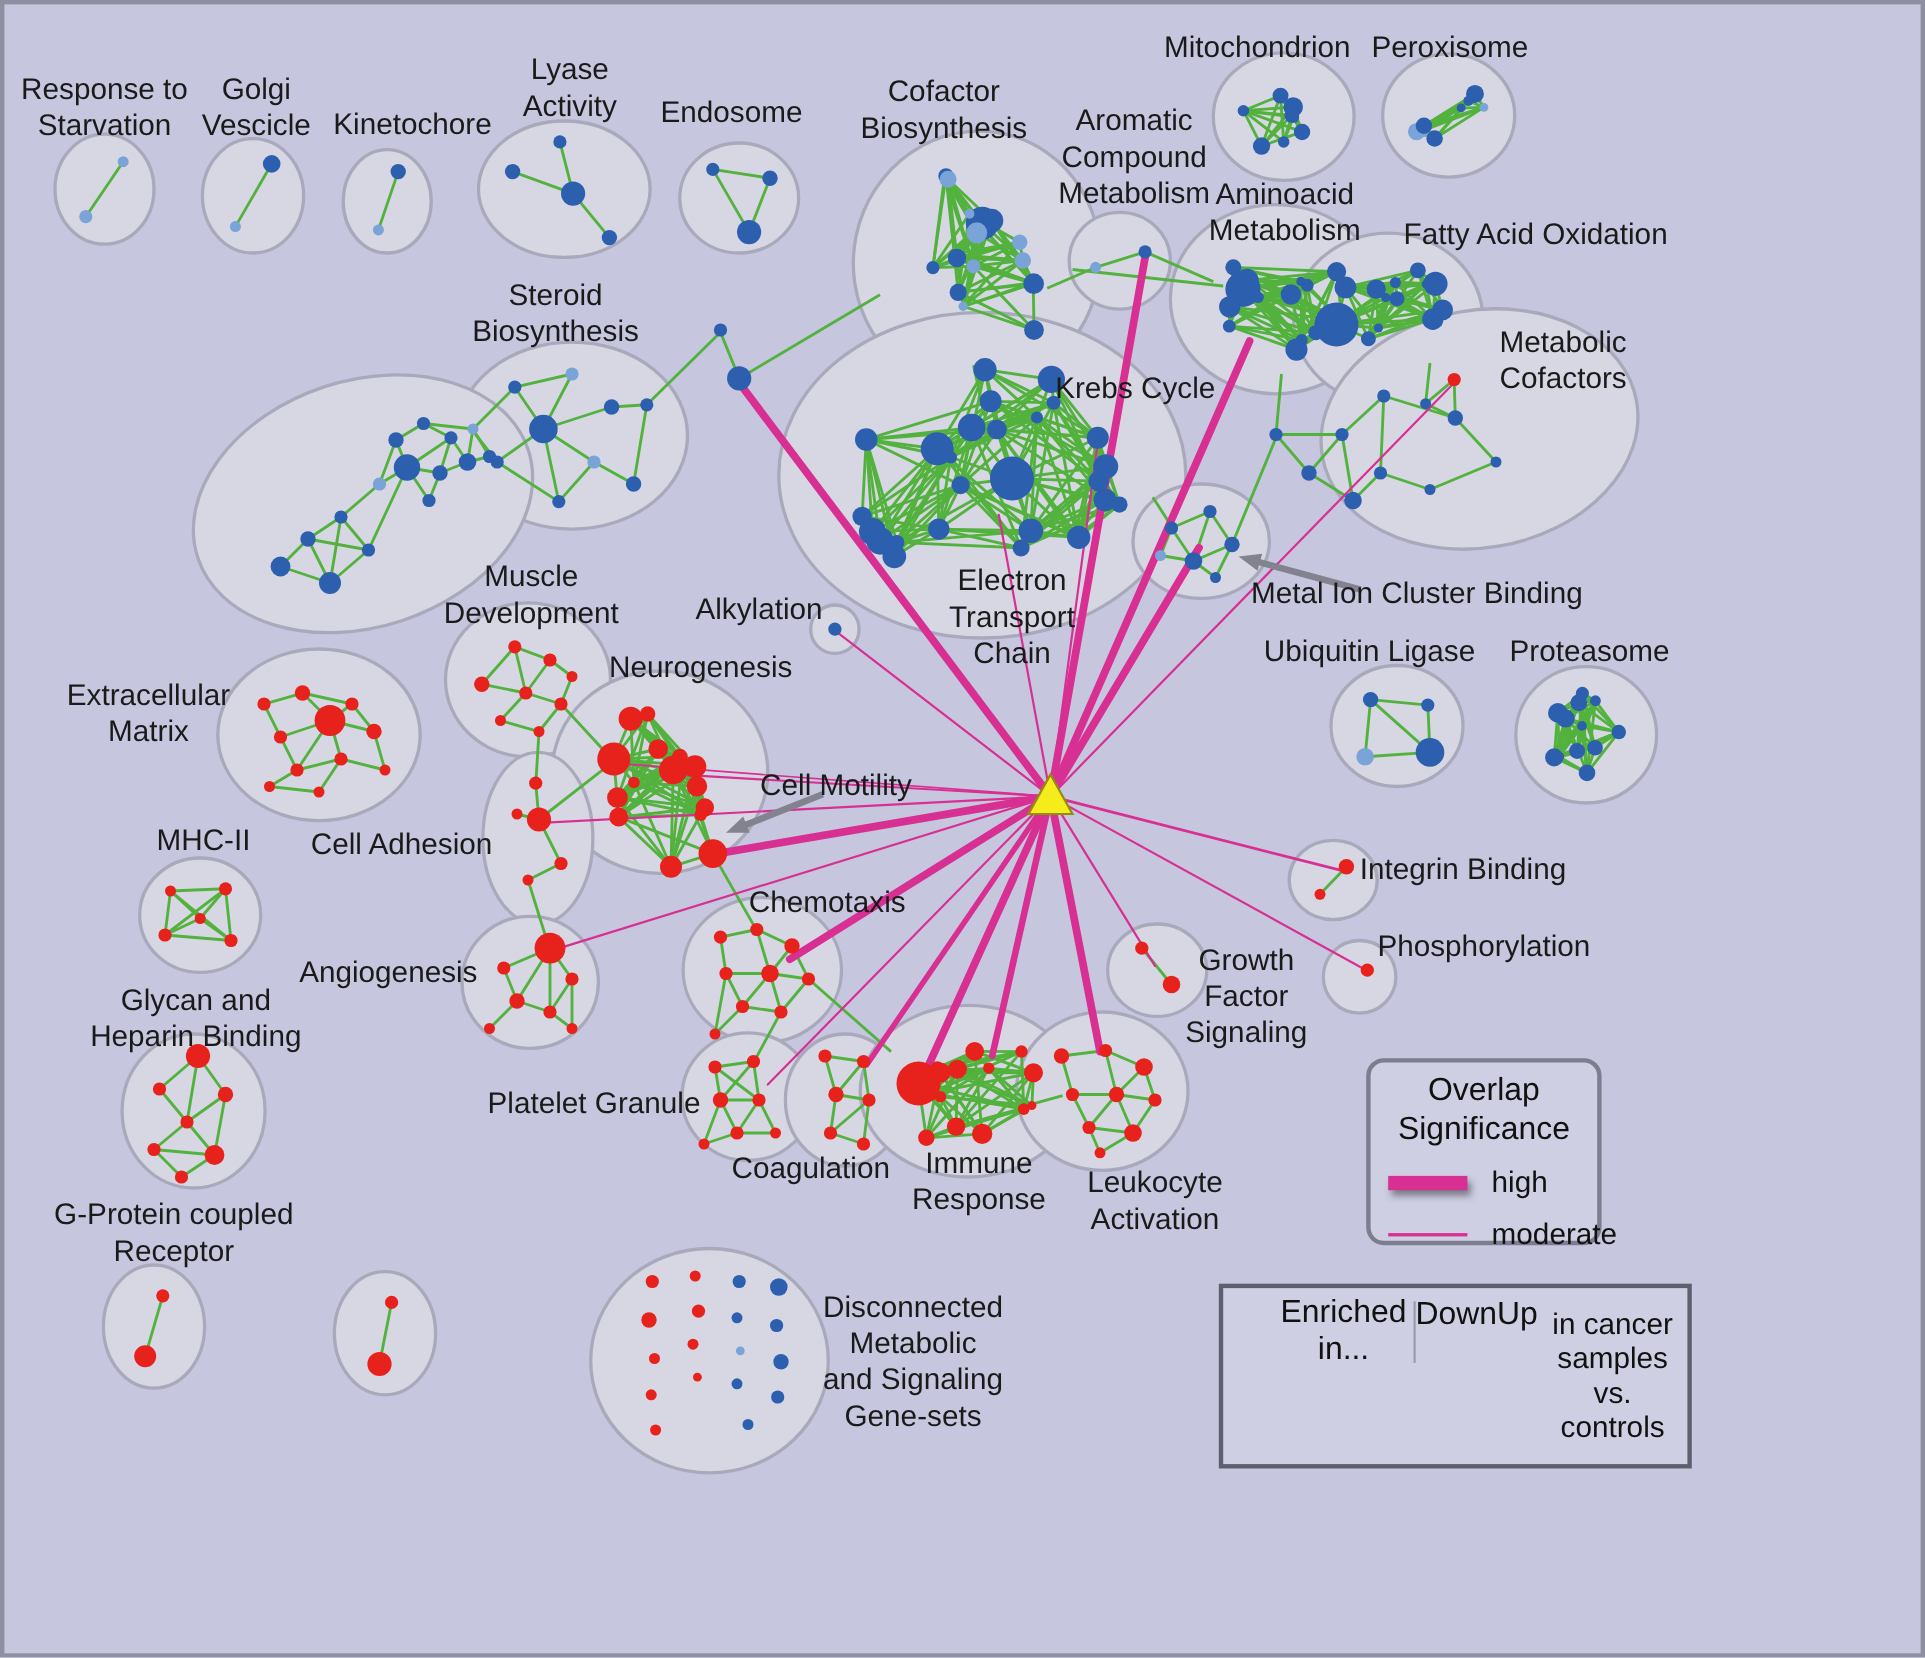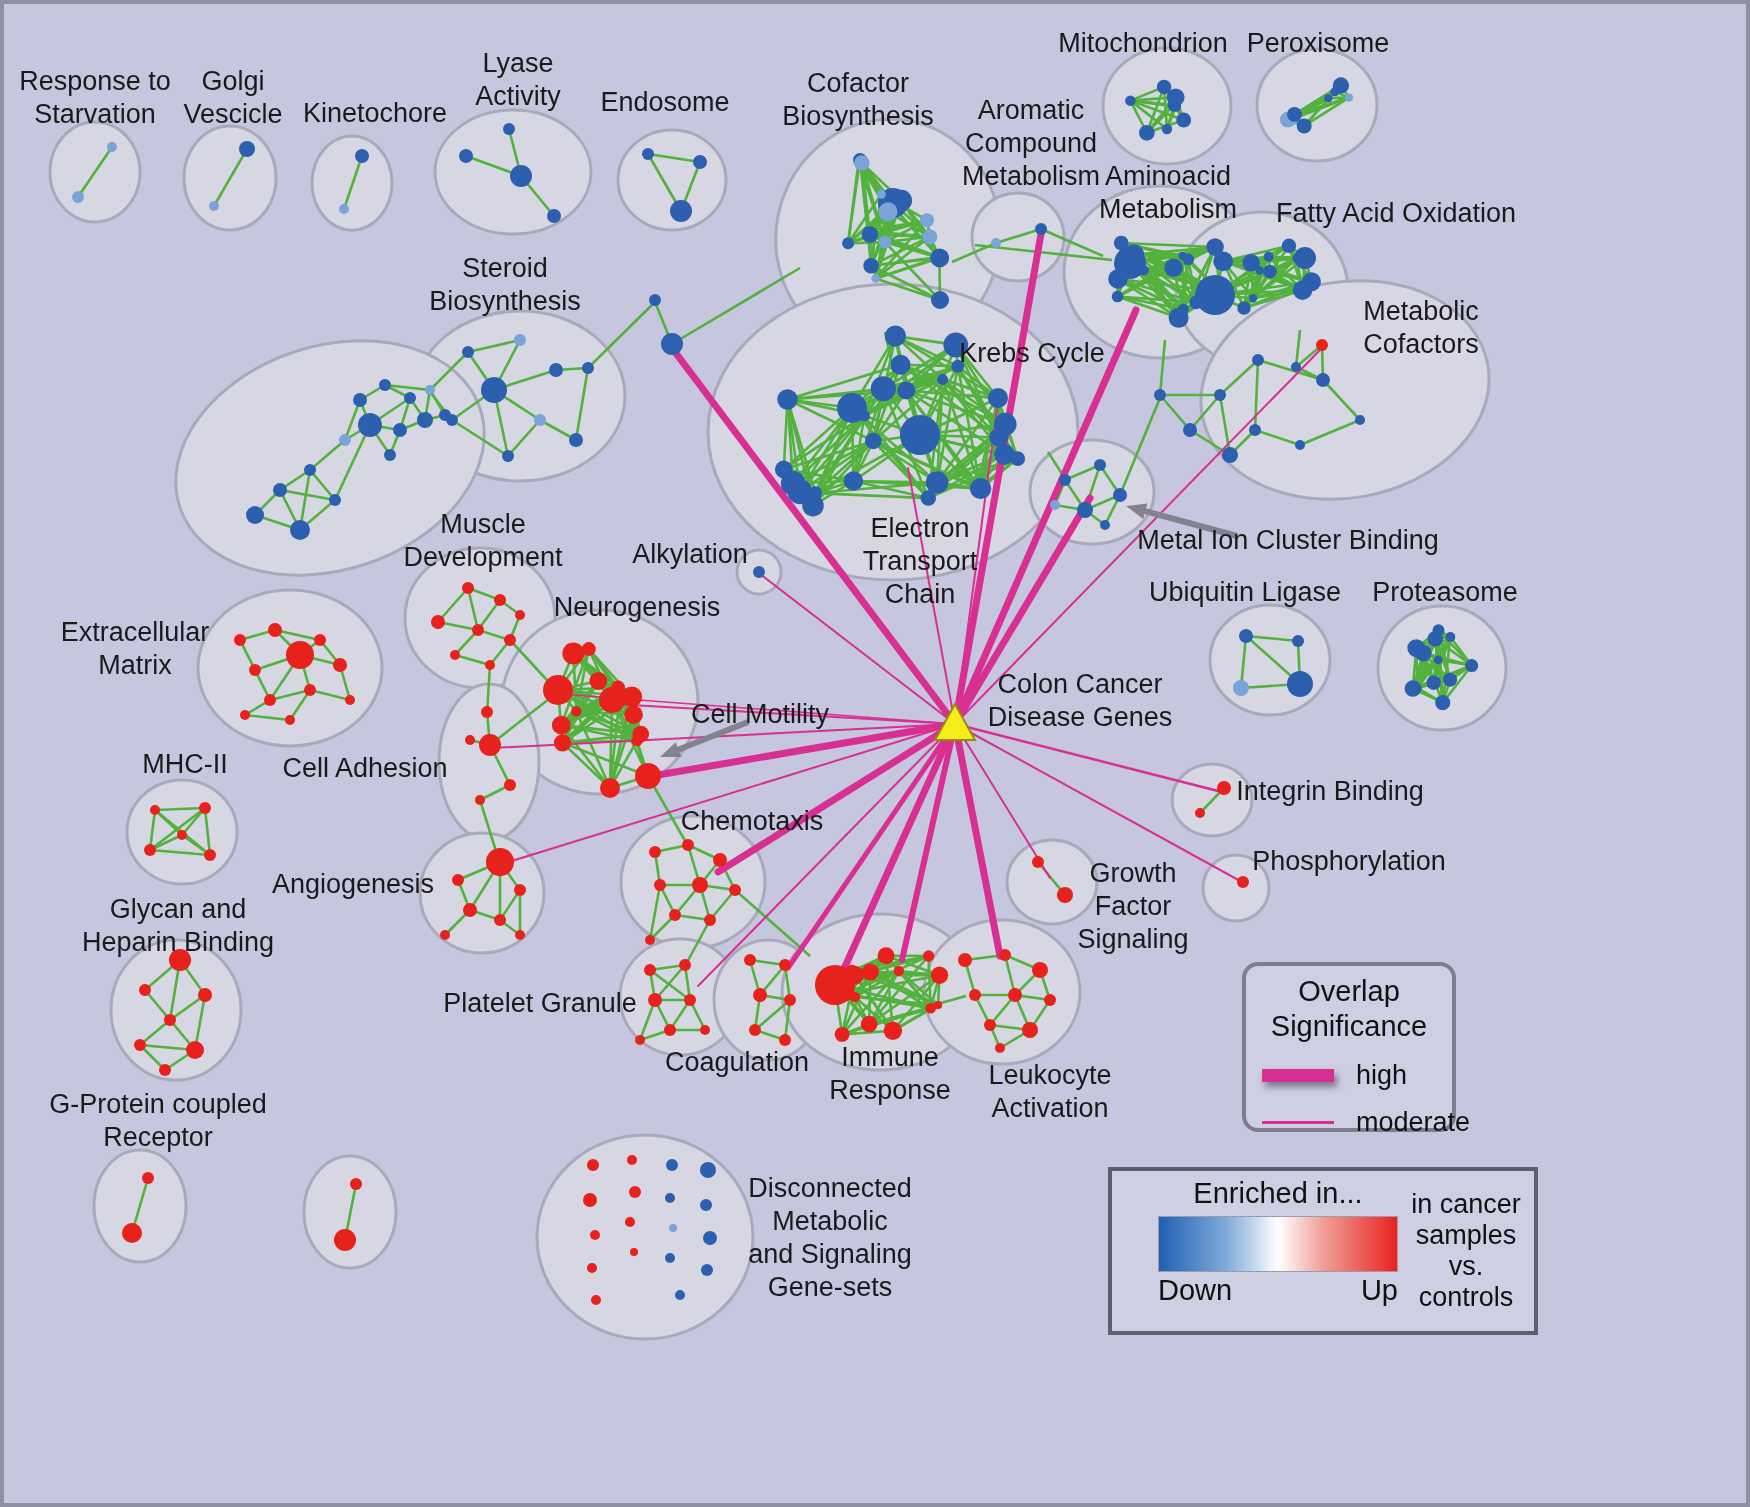--- a/index.html
+++ b/index.html
@@ -23,21 +23,21 @@
   .sig-row{display:flex;align-items:center;gap:22px;margin:16px 0 0 16px;}
   .sig-line-high{width:72px;height:13px;background:#d82f92;box-shadow:3px 5px 7px rgba(50,50,60,.55);flex:0 0 auto;}
   .sig-line-moderate{width:72px;height:3px;background:#d82f92;flex:0 0 auto;}
   .sig-label{font-size:27px;color:#111;}
   
   .legend-enriched{
     position:absolute;left:1108px;top:1167px;width:430px;height:168px;
     border:4px solid #5e5e6e;background:#cfcfe3;box-sizing:border-box;
     display:flex;align-items:stretch;
   }
-  .enr-left{width:240px;margin-left:46px;display:flex;flex-direction:column;padding-top:6px;}
+  .enr-left{width:240px;margin-left:46px;display:flex;padding-top:6px;}
   .enr-title{text-align:center;font-size:29px;color:#111;}
   .enr-bar{height:54px;margin-top:6px;border:1px solid #9a9ab0;
     background:linear-gradient(to right,#2060b2 0%,#7fa9da 28%,#ffffff 50%,#f09a93 70%,#e8231e 100%);}
   .enr-ends{display:flex;justify-content:space-between;font-size:29px;color:#111;margin-top:2px;}
   .enr-note{flex:1;display:flex;align-items:center;justify-content:center;
     font-size:27px;color:#111;white-space:pre-line;text-align:center;}
 </style>
 </head>
 <body>
 
@@ -1328,22 +1328,20 @@
       <div class="map-label" style="left: 890px; top: 1074px;">Immune
 Response</div>
       <div class="map-label" style="left: 1050px; top: 1092px;">Leukocyte
 Activation</div>
       <div class="map-label" style="left: 158px; top: 1121px;">G-Protein coupled
 Receptor</div>
       <div class="map-label" style="left: 830px; top: 1238px;">Disconnected
 Metabolic
 and Signaling
 Gene-sets</div>
-      <div class="map-label" style="left: 1080px; top: 701px;">Colon Cancer
-Disease Genes</div>
       <div class="map-label" style="left: 1245px; top: 592px;">Ubiquitin Ligase</div>
       <div class="map-label" style="left: 1445px; top: 592px;">Proteasome</div>
     </div>
 
   <div class="legend-overlap">
     <div class="ov-title">Overlap
 Significance</div>
     <div class="sig-row">
       <span class="sig-line-high"></span>
       <span class="sig-label">high</span>

